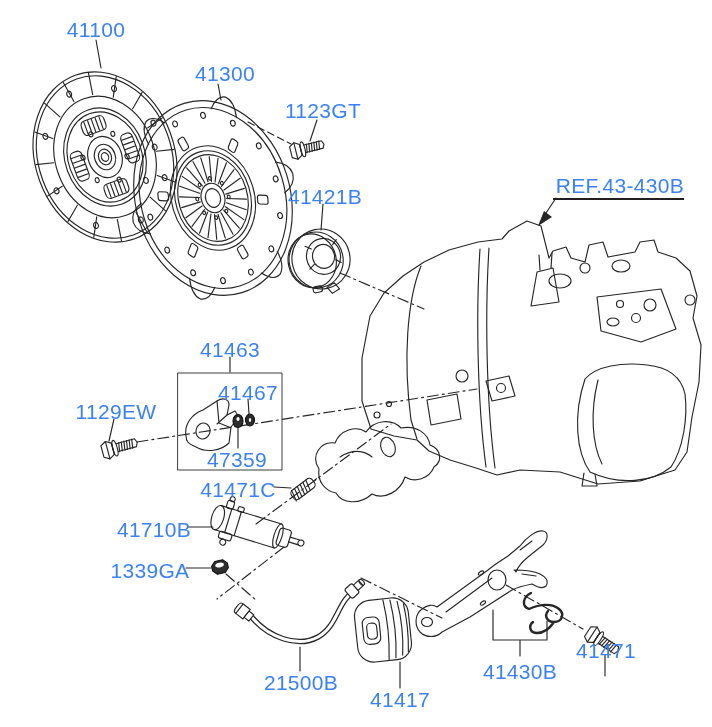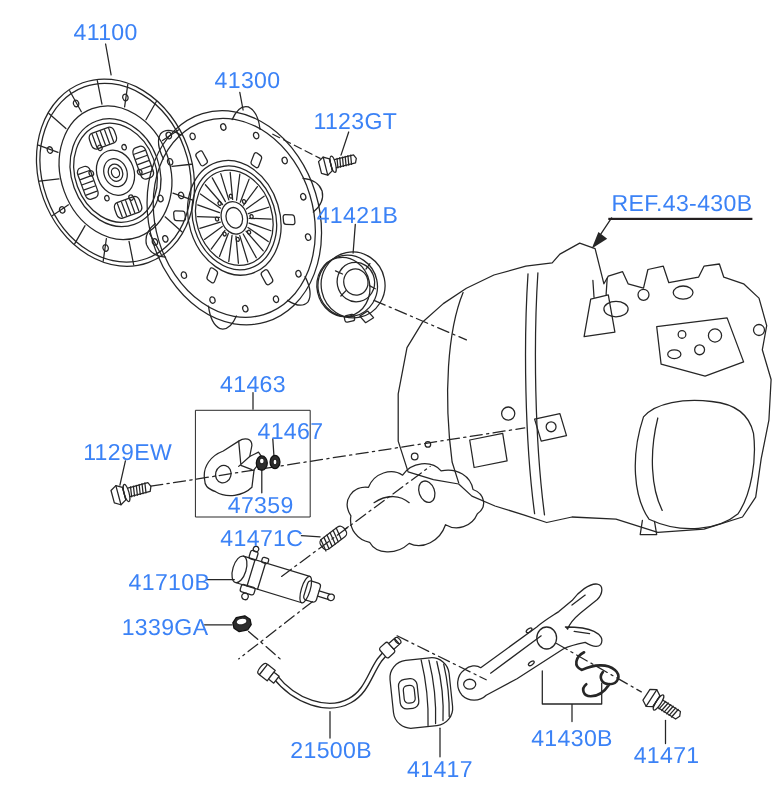--- a/index.html
+++ b/index.html
@@ -392,24 +392,24 @@
              C547,622 544,616 548,611 M554,622 C550,628 544,633 537,633 C530,633 528,626 533,622"></path>
   </g>
 </svg>
 
 <div class="lbl" style="left:96px;top:19px">41100</div>
 <div class="lbl" style="left:225px;top:63px">41300</div>
 <div class="lbl" style="left:323px;top:100px">1123GT</div>
 <div class="lbl" style="left:325px;top:186px">41421B</div>
 <div class="lbl ref" style="left:553px;top:175px;width:131px">REF.43-430B</div>
 <div class="lbl" style="left:230px;top:339px">41463</div>
-<div class="lbl" style="left:264px;top:382px">41467</div>
+<div class="lbl" style="left:248px;top:382px">41467</div>
 <div class="lbl" style="left:237px;top:449px">47359</div>
 <div class="lbl" style="left:116px;top:401px">1129EW</div>
 <div class="lbl" style="left:238px;top:479px">41471C</div>
 <div class="lbl" style="left:154px;top:519px">41710B</div>
 <div class="lbl" style="left:150px;top:560px">1339GA</div>
 <div class="lbl" style="left:301px;top:672px">21500B</div>
 <div class="lbl" style="left:400px;top:689px">41417</div>
 <div class="lbl" style="left:520px;top:661px">41430B</div>
-<div class="lbl" style="left:606px;top:677px">41471</div>
+<div class="lbl" style="left:606px;top:640px">41471</div>
 
 </div>
 
 </body></html>

